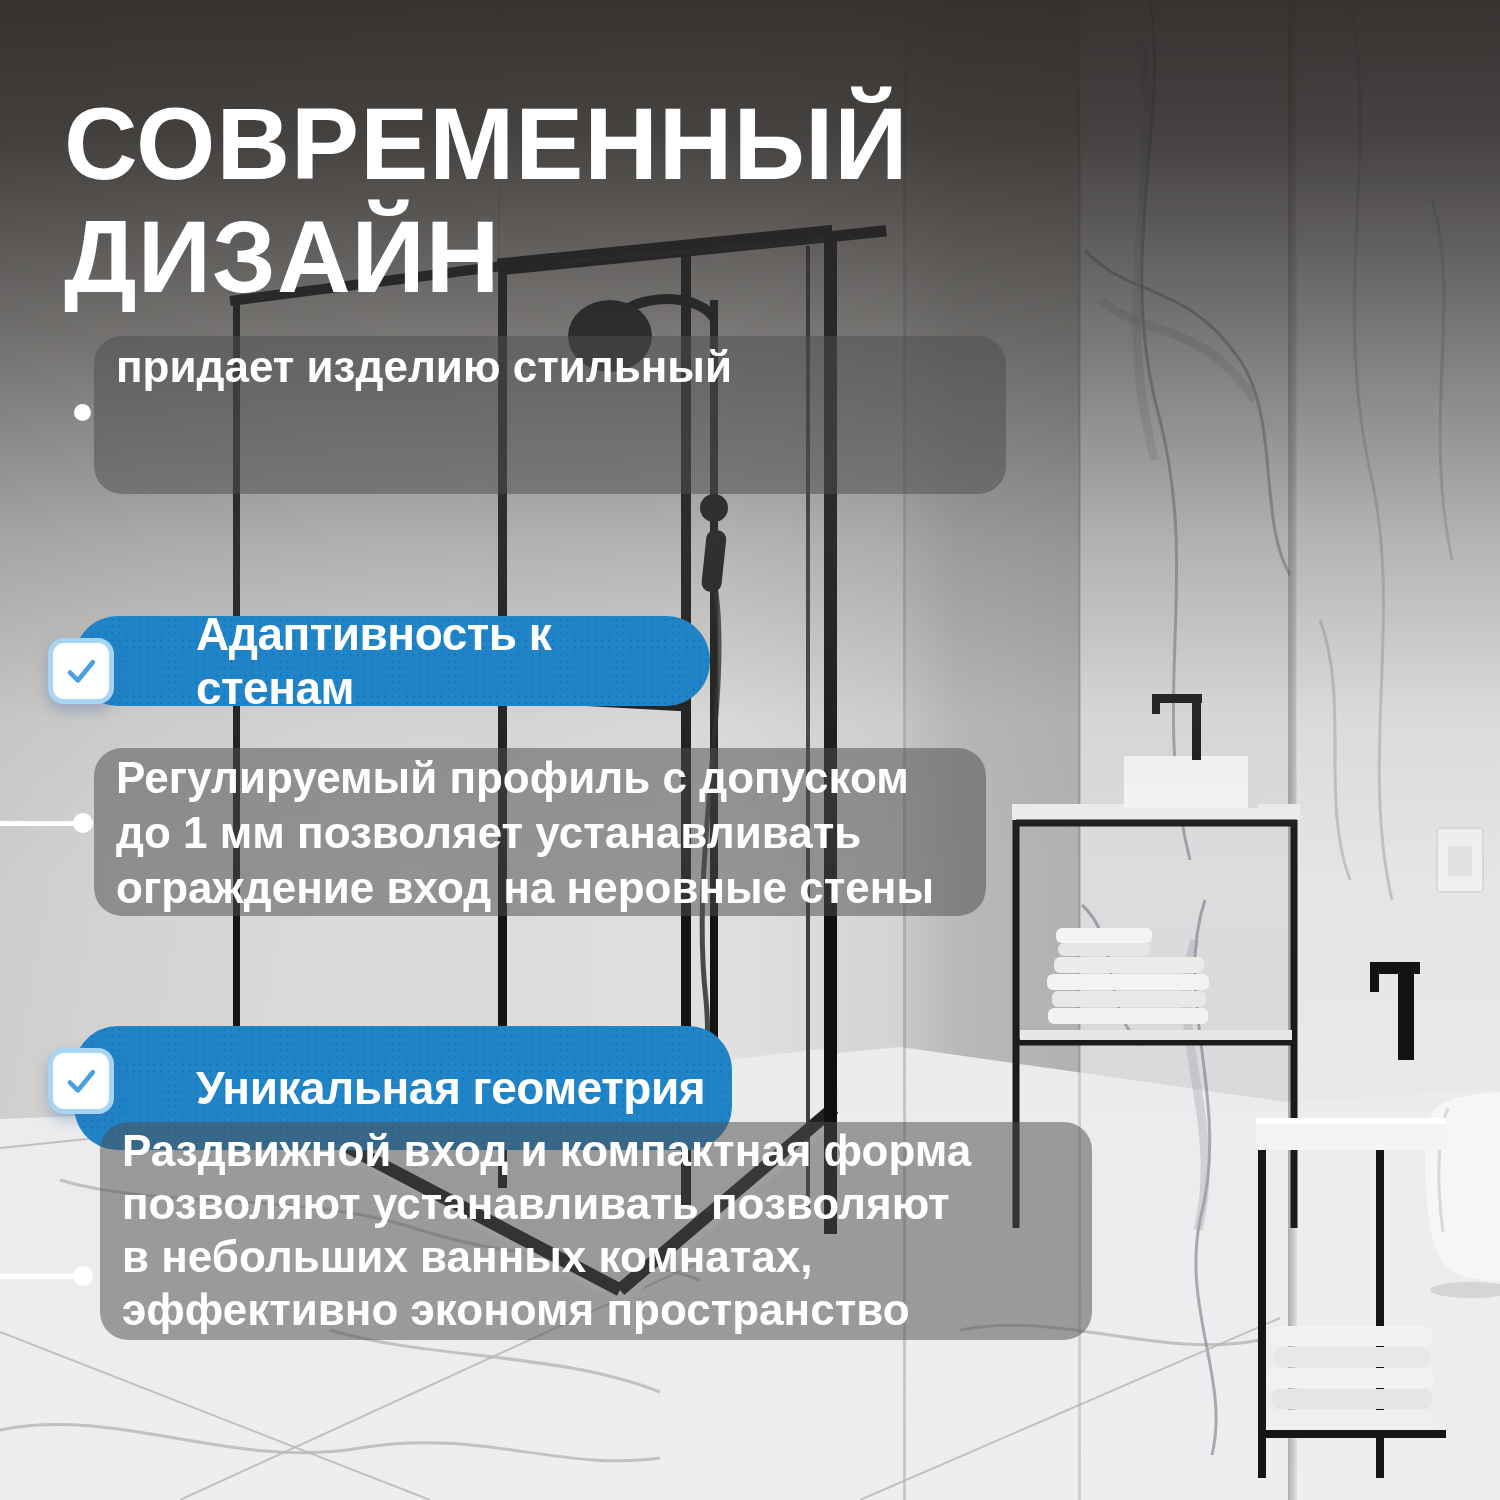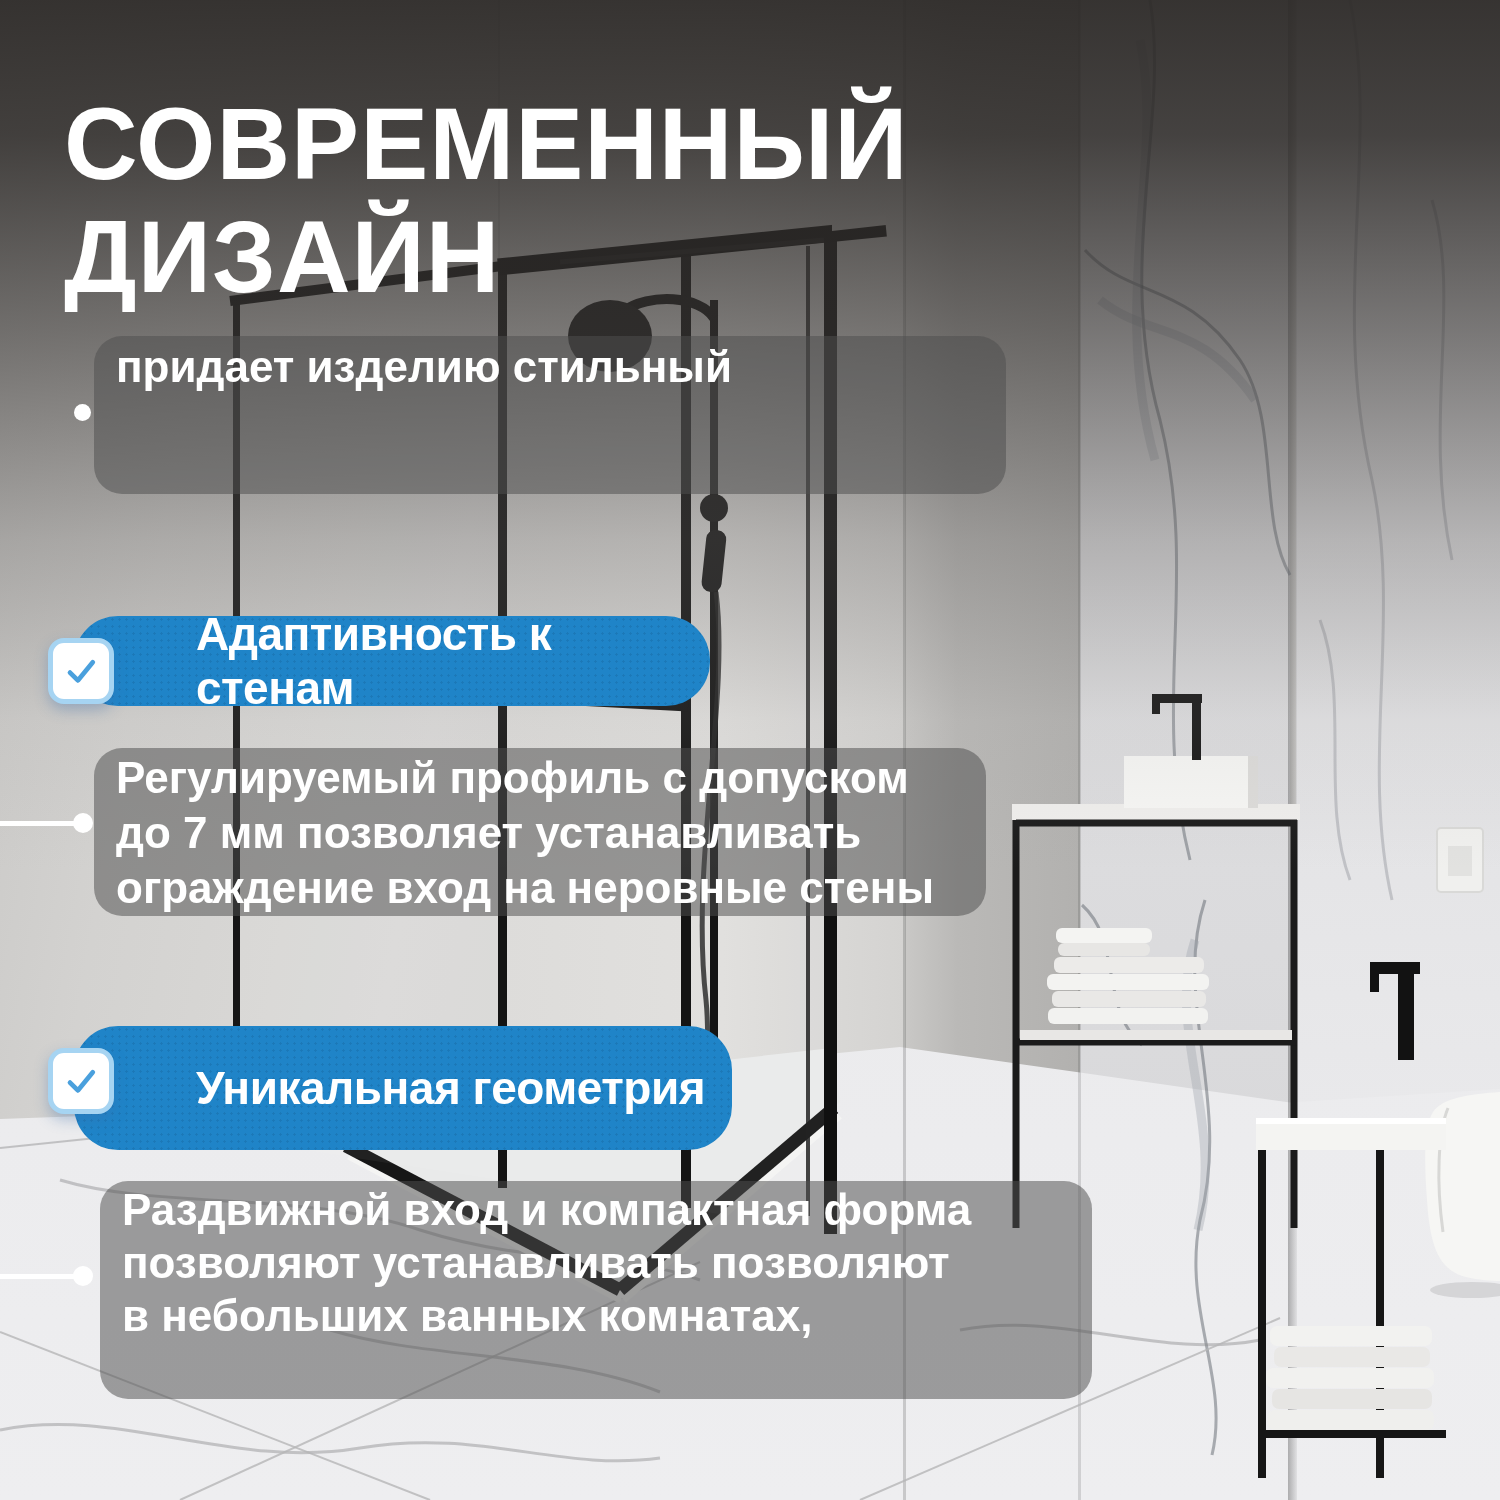--- a/index.html
+++ b/index.html
@@ -32,21 +32,21 @@
   .toplight{left:0;top:0;width:1500px;height:1500px;pointer-events:none;
     background:linear-gradient(180deg,rgba(44,41,39,.94) 0%,rgba(44,41,39,.86) 9%,rgba(58,55,53,.62) 22%,rgba(96,93,91,.34) 36%,rgba(160,158,156,.12) 48%,rgba(200,198,196,0) 58%);}
   svg.layer{left:0;top:0;width:1500px;height:1500px;}
   
   #title{left:64px;top:52px;color:#fff;font-weight:700;font-size:102px;line-height:113px;letter-spacing:1px;margin-top:36px;}
   .tblock{background:rgba(79,79,79,.52);border-radius:28px;color:#fff;font-weight:700;font-size:44px;box-sizing:border-box;padding-left:22px;}
   #block1{left:94px;top:336px;width:912px;height:158px;padding-top:5px;}
   #block1 .tline{line-height:51px;}
   #block2{left:94px;top:748px;width:892px;height:168px;padding-top:2px;}
   #block2 .tline{line-height:55px;}
-  #block3{left:100px;top:1181px;width:992px;height:218px;padding-top:2px;}
+  #block3{left:100px;top:1122px;width:992px;height:218px;padding-top:2px;}
   #block3 .tline{line-height:53px;}
   .badge{background:var(--badge-blue,#1f84c8);border-radius:44px;color:#fff;font-weight:700;font-size:46px;
     display:flex;align-items:center;box-sizing:border-box;padding-left:122px;letter-spacing:-.5px;
     background-image:radial-gradient(rgba(10,60,100,.16) 1px,transparent 1.4px);background-size:7px 7px;}
   #badge1{left:74px;top:616px;width:636px;height:90px;}
   #badge2{left:74px;top:1026px;width:658px;height:124px;}
   .checkbox{width:66px;height:66px;background:#fff;border:5px solid var(--cb-border,#a6d4f2);border-radius:16px;
     box-sizing:border-box;box-shadow:0 6px 14px rgba(60,110,170,.35);display:flex;align-items:center;justify-content:center;}
   #check1{left:48px;top:638px;}
   #check2{left:48px;top:1048px;}
@@ -204,32 +204,33 @@
 <div id="check1" class="abs checkbox">
   <svg width="44" height="44" viewBox="0 0 56 56">
     <path d="M14 30 L24 40 L43 17" fill="none" stroke="var(--cb-check,#4aa0dd)" stroke-width="6" stroke-linecap="round" stroke-linejoin="round"></path>
   </svg>
 </div>
 
 <div class="abs conn" id="line2"></div>
 <div class="abs dot" id="dot2"></div>
 <div id="block2" class="abs tblock">
   <div class="tline">Регулируемый профиль с допуском</div>
-  <div class="tline">до 7 мм позволяет устанавливать</div>
+  <div class="tline">до 1 мм позволяет устанавливать</div>
   <div class="tline">ограждение вход на неровные стены</div>
 </div>
 
 <div id="badge2" class="abs badge">
   <span>Уникальная геометрия</span>
 </div>
 <div id="check2" class="abs checkbox">
   <svg width="44" height="44" viewBox="0 0 56 56">
     <path d="M14 30 L24 40 L43 17" fill="none" stroke="var(--cb-check,#4aa0dd)" stroke-width="6" stroke-linecap="round" stroke-linejoin="round"></path>
   </svg>
 </div>
 
 <div class="abs conn" id="line3"></div>
 <div class="abs dot" id="dot3"></div>
 <div id="block3" class="abs tblock">
   <div class="tline">Раздвижной вход и компактная форма</div>
   <div class="tline">позволяют устанавливать позволяют</div>
   <div class="tline">в небольших ванных комнатах,</div>
+  <div class="tline">эффективно экономя пространство</div>
 </div>
 
 </body></html>

